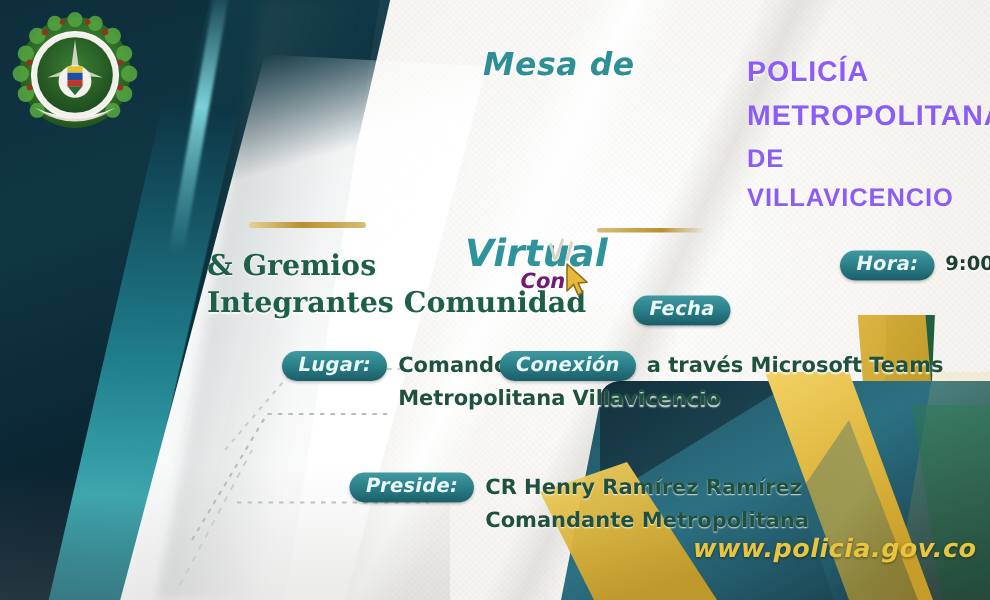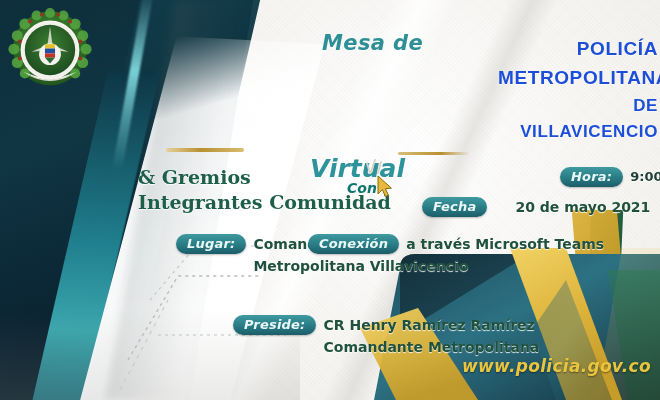--- a/index.html
+++ b/index.html
@@ -164,45 +164,45 @@
     z-index: 8;
     text-shadow: 0 1px 1px rgba(255,255,255,.8);
   }
   .con {
     position: absolute;
     left: 347px; top: 180px;
     font-family: "DejaVu Sans", sans-serif;
     font-size: 14px;
     font-style: italic;
     font-weight: 700;
-    color: #0f766e;
+    color: #701a75;
     z-index: 9;
   }
   .cursor-ico {
     position: absolute;
     left: 376px; top: 175px;
     width: 18px; height: 24px;
     z-index: 9;
   }
   .click-burst {
     position: absolute;
     left: 358px; top: 158px;
     width: 34px; height: 22px;
     z-index: 8;
   }
 
   
   .police-block {
     position: absolute;
     left: 498px; top: 34px;
     width: 160px;
-    text-align: right;
+    text-align: left;
     z-index: 7;
     font-family: "Liberation Sans", sans-serif;
-    color: #1d4ed8;
+    color: #8b5cf6;
     font-weight: 700;
     font-size: 19px;
     line-height: 1.55;
     letter-spacing: .6px;
     text-shadow: 0 1px 1px rgba(255,255,255,.85);
   }
   .police-block .l3 { font-size: 17px; }
 
   
   .integrantes {
@@ -247,22 +247,22 @@
     color: #20513f;
     line-height: 1.55;
     text-shadow: 0 1px 1px rgba(255,255,255,.85);
     white-space: nowrap;
   }
   .field .val .sub { display: block; }
 
   #f-hora   { left: 548px; top: 167px; }
   #f-hora .val { font-size: 13px; color:#1d3f33; }
   #f-fecha  { left: 410px; top: 197px; gap: 28px; }
-  #f-lugar  { left: 164px; top: 234px; }
-  #f-conex  { left: 296px; top: 234px; }
+  #f-lugar  { left: 176px; top: 234px; }
+  #f-conex  { left: 321px; top: 234px; }
   #f-preside{ left: 221px; top: 315px; }
 
   
   .ribbon-wrap {
     position: absolute;
     right: 0; bottom: 0;
     width: 300px; height: 190px;
     z-index: 5;
     overflow: hidden;
   }
@@ -393,21 +393,20 @@
     <div>Integrantes Comunidad</div>
   </div>
 
   <div class="field" id="f-hora">
     <span class="pill">Hora:</span>
     <span class="val"><span>9:00 a.m.</span></span>
   </div>
 
   <div class="field" id="f-fecha">
     <span class="pill">Fecha</span>
-    <span class="val"><span>20 de mayo 2021</span></span>
   </div>
 
   <div class="field" id="f-lugar">
     <span class="pill">Lugar:</span>
     <span class="val">
       <span>Comando</span>
       <span class="sub">Metropolitana Villavicencio</span>
     </span>
   </div>
 

